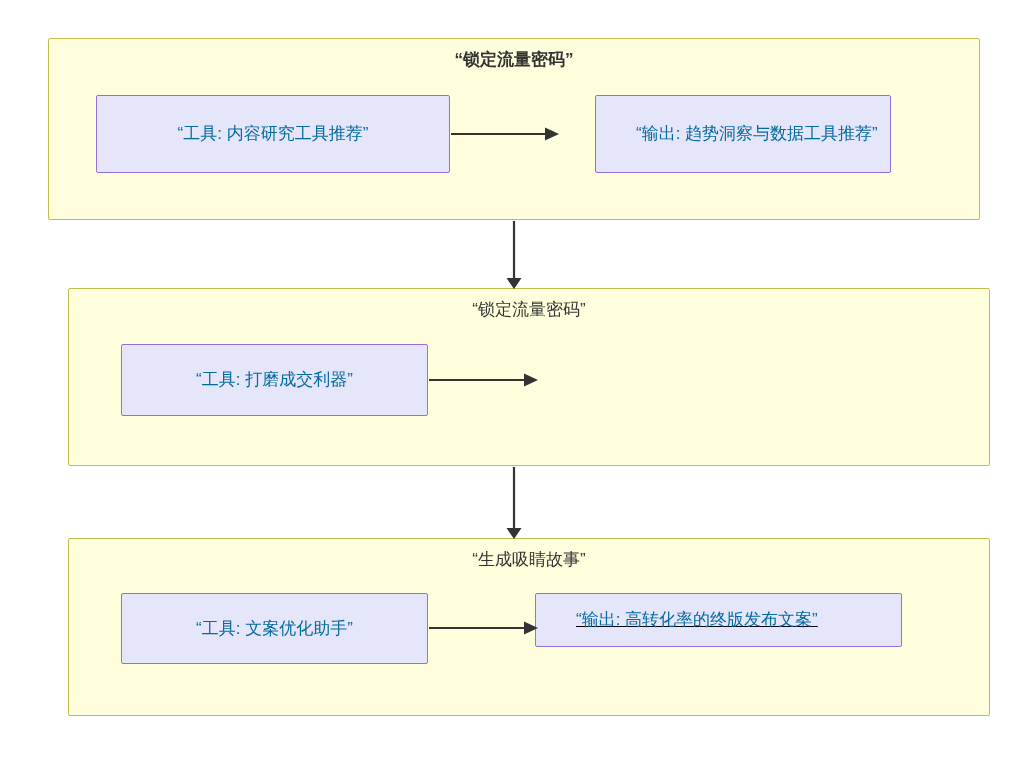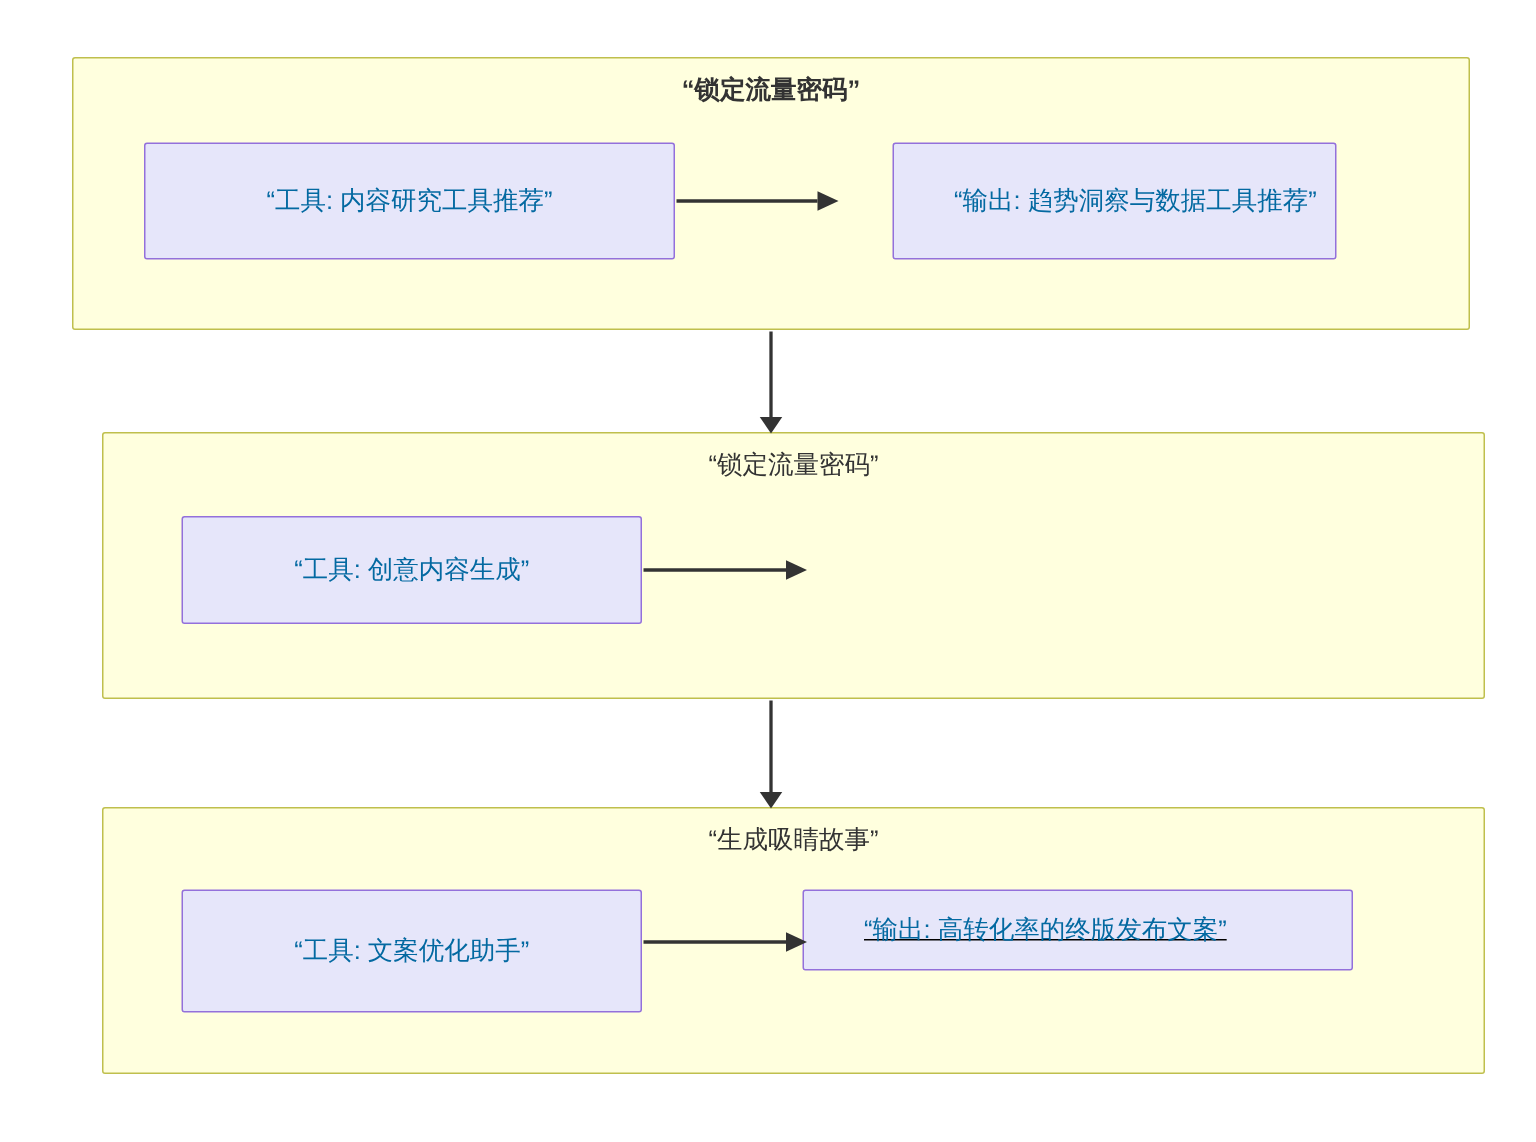--- a/index.html
+++ b/index.html
@@ -100,29 +100,29 @@
 
   <div class="node output" style="left:556px; top:95px; width:296px; height:78px;margin-left:39px;">
     <span class="node-label">“输出: 趋势洞察与数据工具推荐”</span>
   </div>
 
   <div class="cluster" style="left:68px; top:288px; width:922px; height:178px;">
     <div class="cluster-title">“锁定流量密码”</div>
   </div>
 
   <div class="node tool" style="left:121px; top:344px; width:307px; height:72px;">
-    <span class="node-label">“工具: 创意内容生成”</span>
+    <span class="node-label">“工具: 打磨成交利器”</span>
   </div>
 
 
   <div class="cluster" style="left:68px; top:538px; width:922px; height:178px;">
     <div class="cluster-title">“生成吸睛故事”</div>
   </div>
 
-  <div class="node tool" style="left:121px; top:593px; width:307px; height:82px;">
+  <div class="node tool" style="left:121px; top:593px; width:307px; height:71px;">
     <span class="node-label">“工具: 文案优化助手”</span>
   </div>
 
   <div class="node output" style="left:535px; top:593px; width:367px; height:54px;text-decoration:underline;">
     <span class="node-label">“输出: 高转化率的终版发布文案”</span>
   </div>
 
   <svg id="edges" viewBox="0 0 1024 761">
 
     <g>

